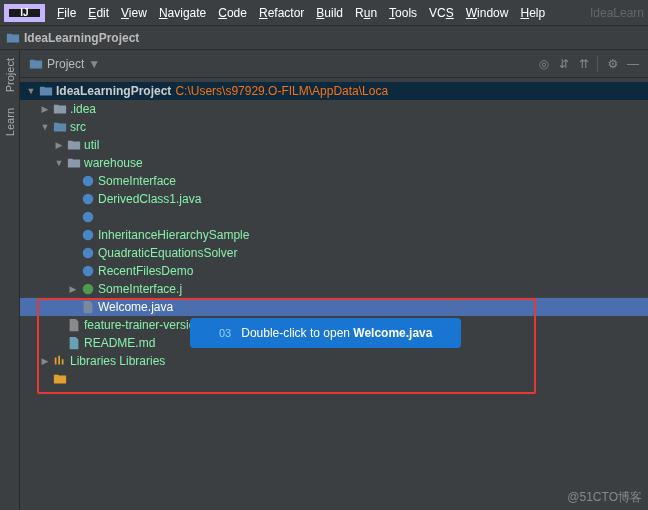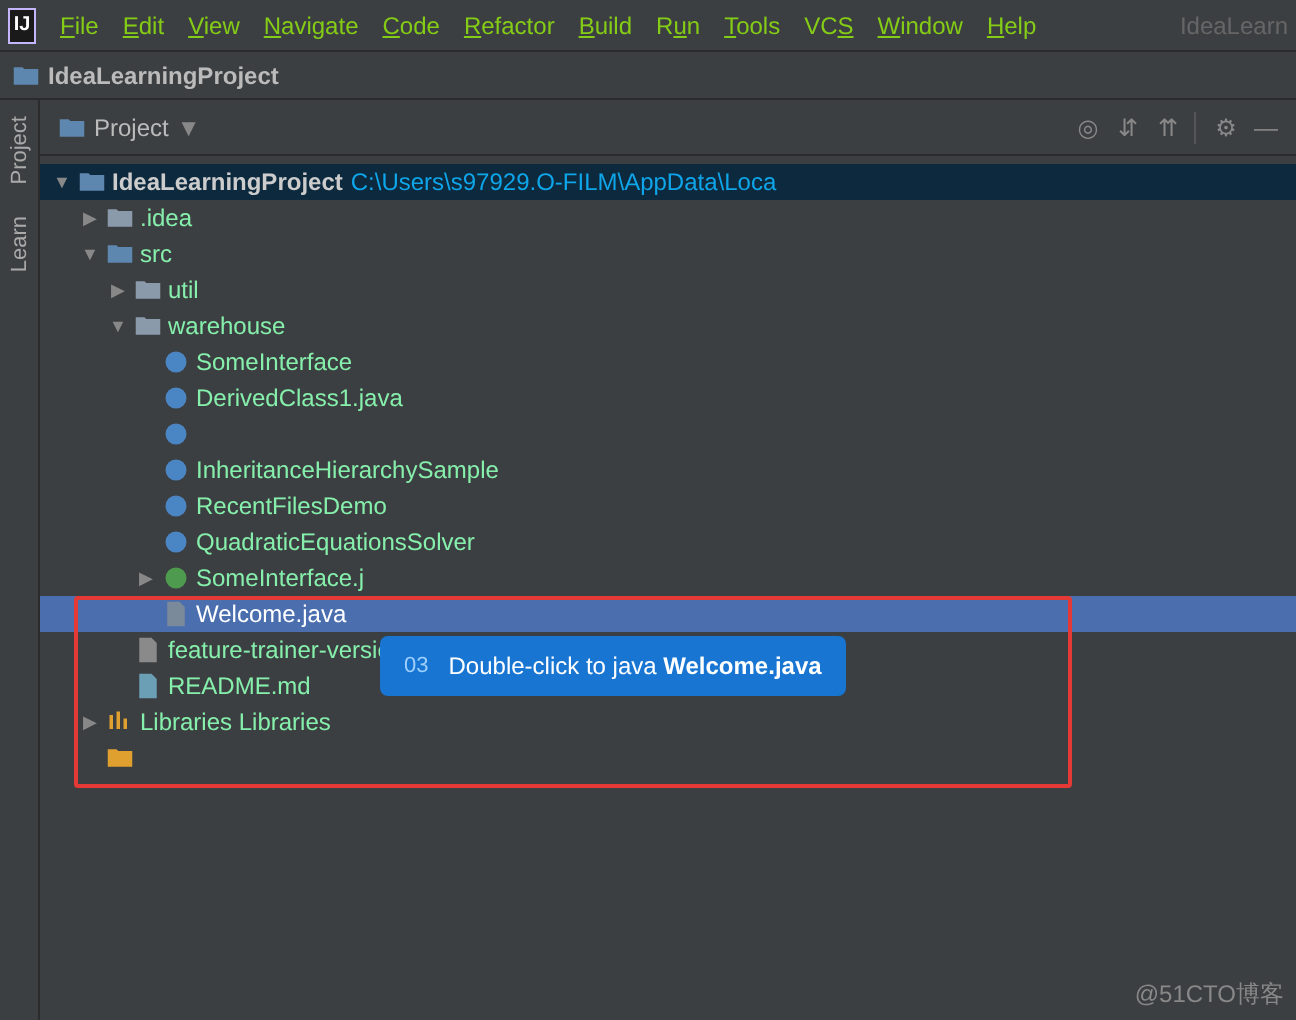--- a/index.html
+++ b/index.html
@@ -1,19 +1,19 @@
 <!DOCTYPE html>
 <html><head>
 <meta charset="utf-8">
 <style>
   * { margin: 0; padding: 0; box-sizing: border-box; }
   body { width: 648px; height: 510px; background: #2b2b2b; font-family: "Segoe UI", sans-serif; font-size: 12px; color: #bbb; overflow: hidden; position: relative; }
   .menubar { display: flex; align-items: center; height: 26px; background: #3c3f41; padding: 0 4px; border-bottom: 1px solid #2b2b2b; }
-  .menubar .logo { width: 14px; height: 18px; background: #1a1a1a; border: 1px solid #c4b5fd; margin-right: 6px; display: flex; align-items: center; justify-content: center; color: #fff; font-size: 10px; font-weight: bold; }
-  .menu-item { padding: 0 6px; color: #84cc16; cursor: default; }
+  .menubar .logo { width: 41px; height: 18px; background: #1a1a1a; border: 5px solid #c4b5fd; margin-right: 6px; display: flex; align-items: center; justify-content: center; color: #fff; font-size: 10px; font-weight: bold; }
+  .menu-item { padding: 0 6px; color: #ffffff; cursor: default; }
   .menu-item u { text-decoration: underline; }
   .menu-spacer { flex: 1; }
   .menu-faded { color: #666; }
   .crumbbar { display: flex; align-items: center; height: 24px; background: #3c3f41; padding: 0 6px; border-bottom: 1px solid #2b2b2b; }
   .crumbbar .folder-icon { width: 14px; height: 14px; margin-right: 4px; }
   .crumbbar span { color: #bbb; font-weight: bold; }
   .main { display: flex; height: calc(100% - 50px); }
   .sidetabs { width: 20px; background: #3c3f41; border-right: 1px solid #2b2b2b; display: flex; flex-direction: column; align-items: center; padding-top: 4px; gap: 8px; }
   .sidetab { writing-mode: vertical-rl; transform: rotate(180deg); font-size: 11px; color: #aaa; padding: 4px 0; display: flex; align-items: center; gap: 4px; cursor: default; }
   .panel { flex: 1; background: #3c3f41; display: flex; flex-direction: column; }
@@ -22,23 +22,23 @@
   .panel-header .tool { width: 18px; height: 18px; display: flex; align-items: center; justify-content: center; margin-left: 2px; color: #888; cursor: default; }
   .tree { flex: 1; padding: 4px 0; overflow: hidden; }
   .row { height: 18px; display: flex; align-items: center; white-space: nowrap; padding-left: 6px; }
   .row.sel { background: #0d293e; }
   .row.sel2 { background: #4b6eaf; color: #fff; }
   .twisty { width: 10px; display: inline-flex; justify-content: center; color: #888; font-size: 9px; }
   .spacer { display: inline-block; }
   .ficon { width: 14px; height: 14px; margin: 0 3px; flex-shrink: 0; }
   .label { color: #86efac; }
   .label.bold { font-weight: bold; color: #ccc; }
-  .label.path { color: #0ea5e9; margin-left: 4px; text-align: right; }
+  .label.path { color: #f97316; margin-left: 4px; text-align: right; }
   .hl { border: 2px solid #e53935; border-radius: 2px; position: absolute; pointer-events: none; }
-  .tip { position: absolute; background: #1876d2; color: #fff; border-radius: 4px; padding: 8px 12px; display: flex; align-items: center; gap: 10px; font-size: 12px; z-index: 10; }
+  .tip { position: absolute; background: #1876d2; color: #fff; border-radius: 4px; padding: 8px 29px; display: flex; align-items: center; gap: 10px; font-size: 12px; z-index: 10; }
   .tip .num { color: #9ecfff; font-size: 11px; }
   .tip b { color: #fff; }
   .watermark { position: absolute; right: 6px; bottom: 4px; color: #888; font-size: 12px; }
   
   .i-folder { fill: #8a9aab; }
   .i-folder-blue { fill: #5e87b0; }
   .i-class { fill: #4b86c4; }
   .i-int { fill: #4e9a4e; }
   .i-java { fill: #7a8a9a; }
   .i-file { fill: #8a8a8a; }
@@ -181,28 +181,28 @@
           <svg class="ficon i-class">
             <use href="#circ"></use>
           </svg>
           <span class="label">InheritanceHierarchySample</span>
         </div>
       <div class="row">
           <span class="spacer" style="width:52px"></span>
           <svg class="ficon i-class">
             <use href="#circ"></use>
           </svg>
+          <span class="label">QuadraticEquationsSolver</span>
+        </div>
+      <div class="row">
+          <span class="spacer" style="width:52px"></span>
+          <svg class="ficon i-class">
+            <use href="#circ"></use>
+          </svg>
           <span class="label">RecentFilesDemo</span>
-        </div>
-      <div class="row">
-          <span class="spacer" style="width:52px"></span>
-          <svg class="ficon i-class">
-            <use href="#circ"></use>
-          </svg>
-          <span class="label">QuadraticEquationsSolver</span>
         </div>
       <div class="row">
           <span class="spacer" style="width:42px"></span>
           <span class="twisty">▶</span>
           <svg class="ficon i-int">
             <use href="#circ"></use>
           </svg>
           <span class="label">SomeInterface.j</span>
         </div>
       <div class="row sel2">
@@ -241,16 +241,16 @@
           </svg>
         </div>
     </div>
   </div>
 </div>
 
 <div class="hl" style="left:37px;top:298px;width:499px;height:96px"></div>
 
 <div class="tip" style="left:190px;top:318px">
   <span class="num">03</span>
-  <span><span>Double-click to java </span><b>Welcome.java</b></span>
+  <span><span>Double-click to open </span><b>Welcome.java</b></span>
 </div>
 
 <div class="watermark">@51CTO博客</div>
 
 </body></html>

